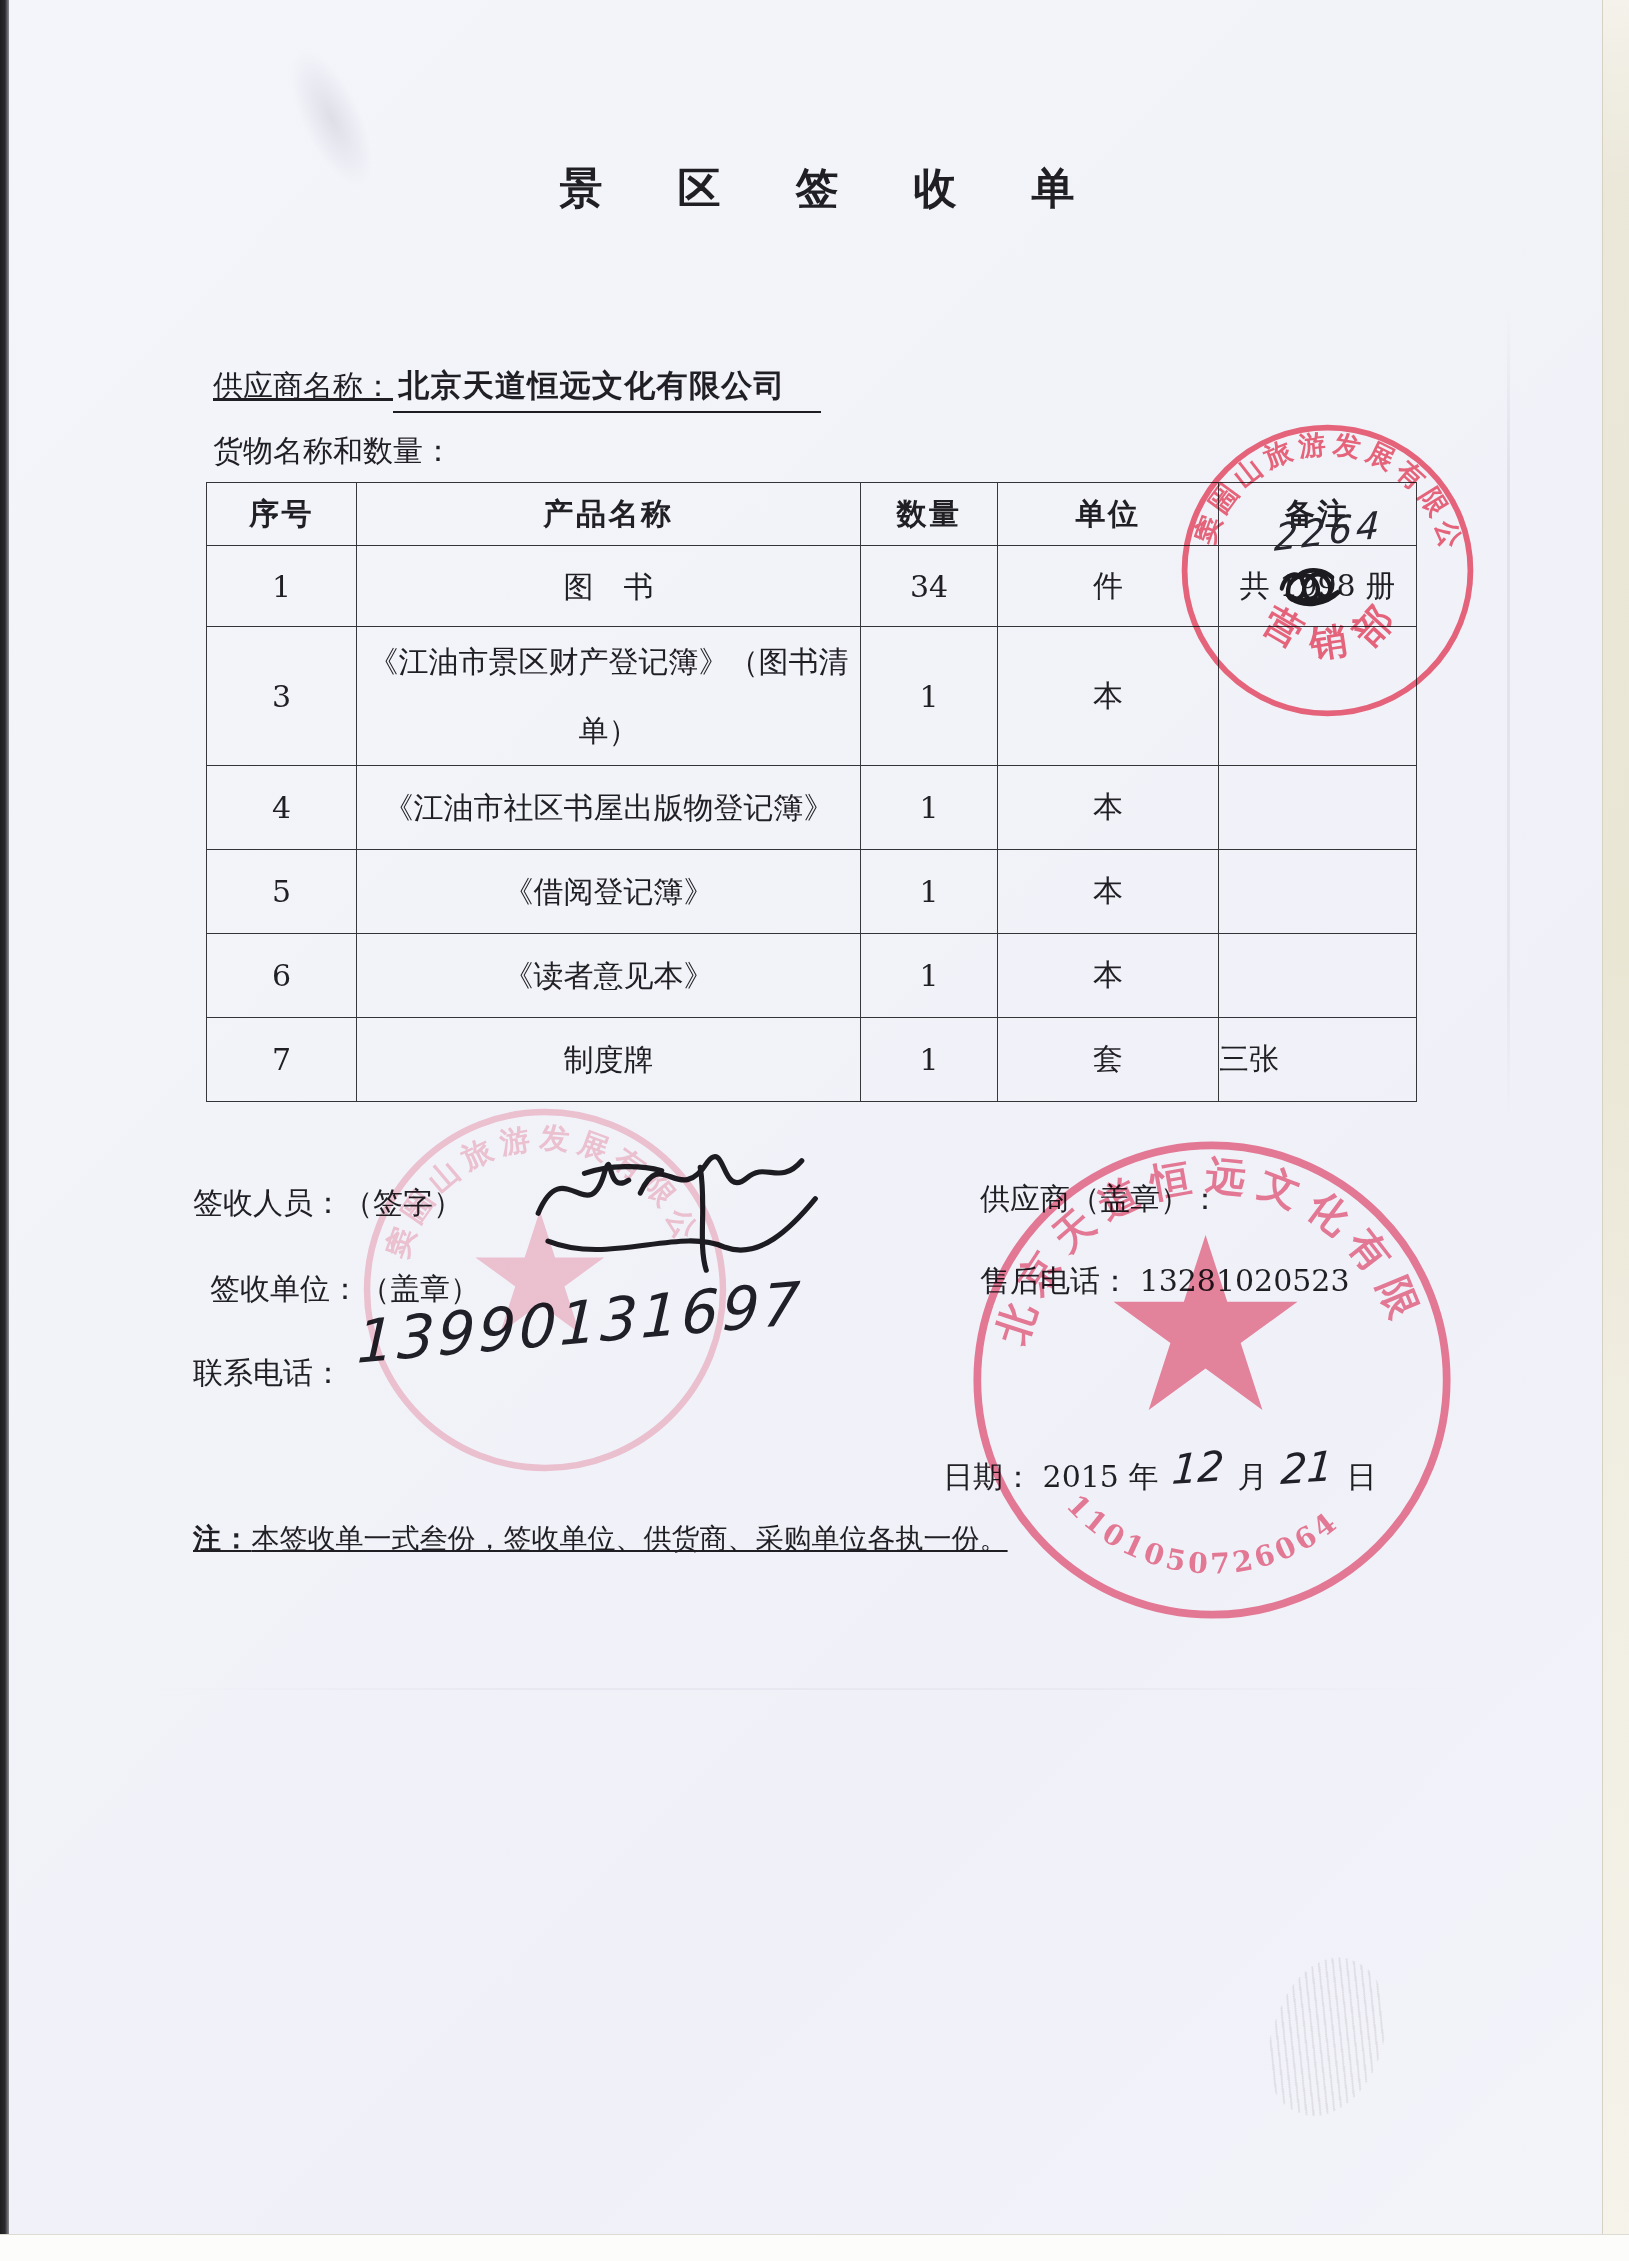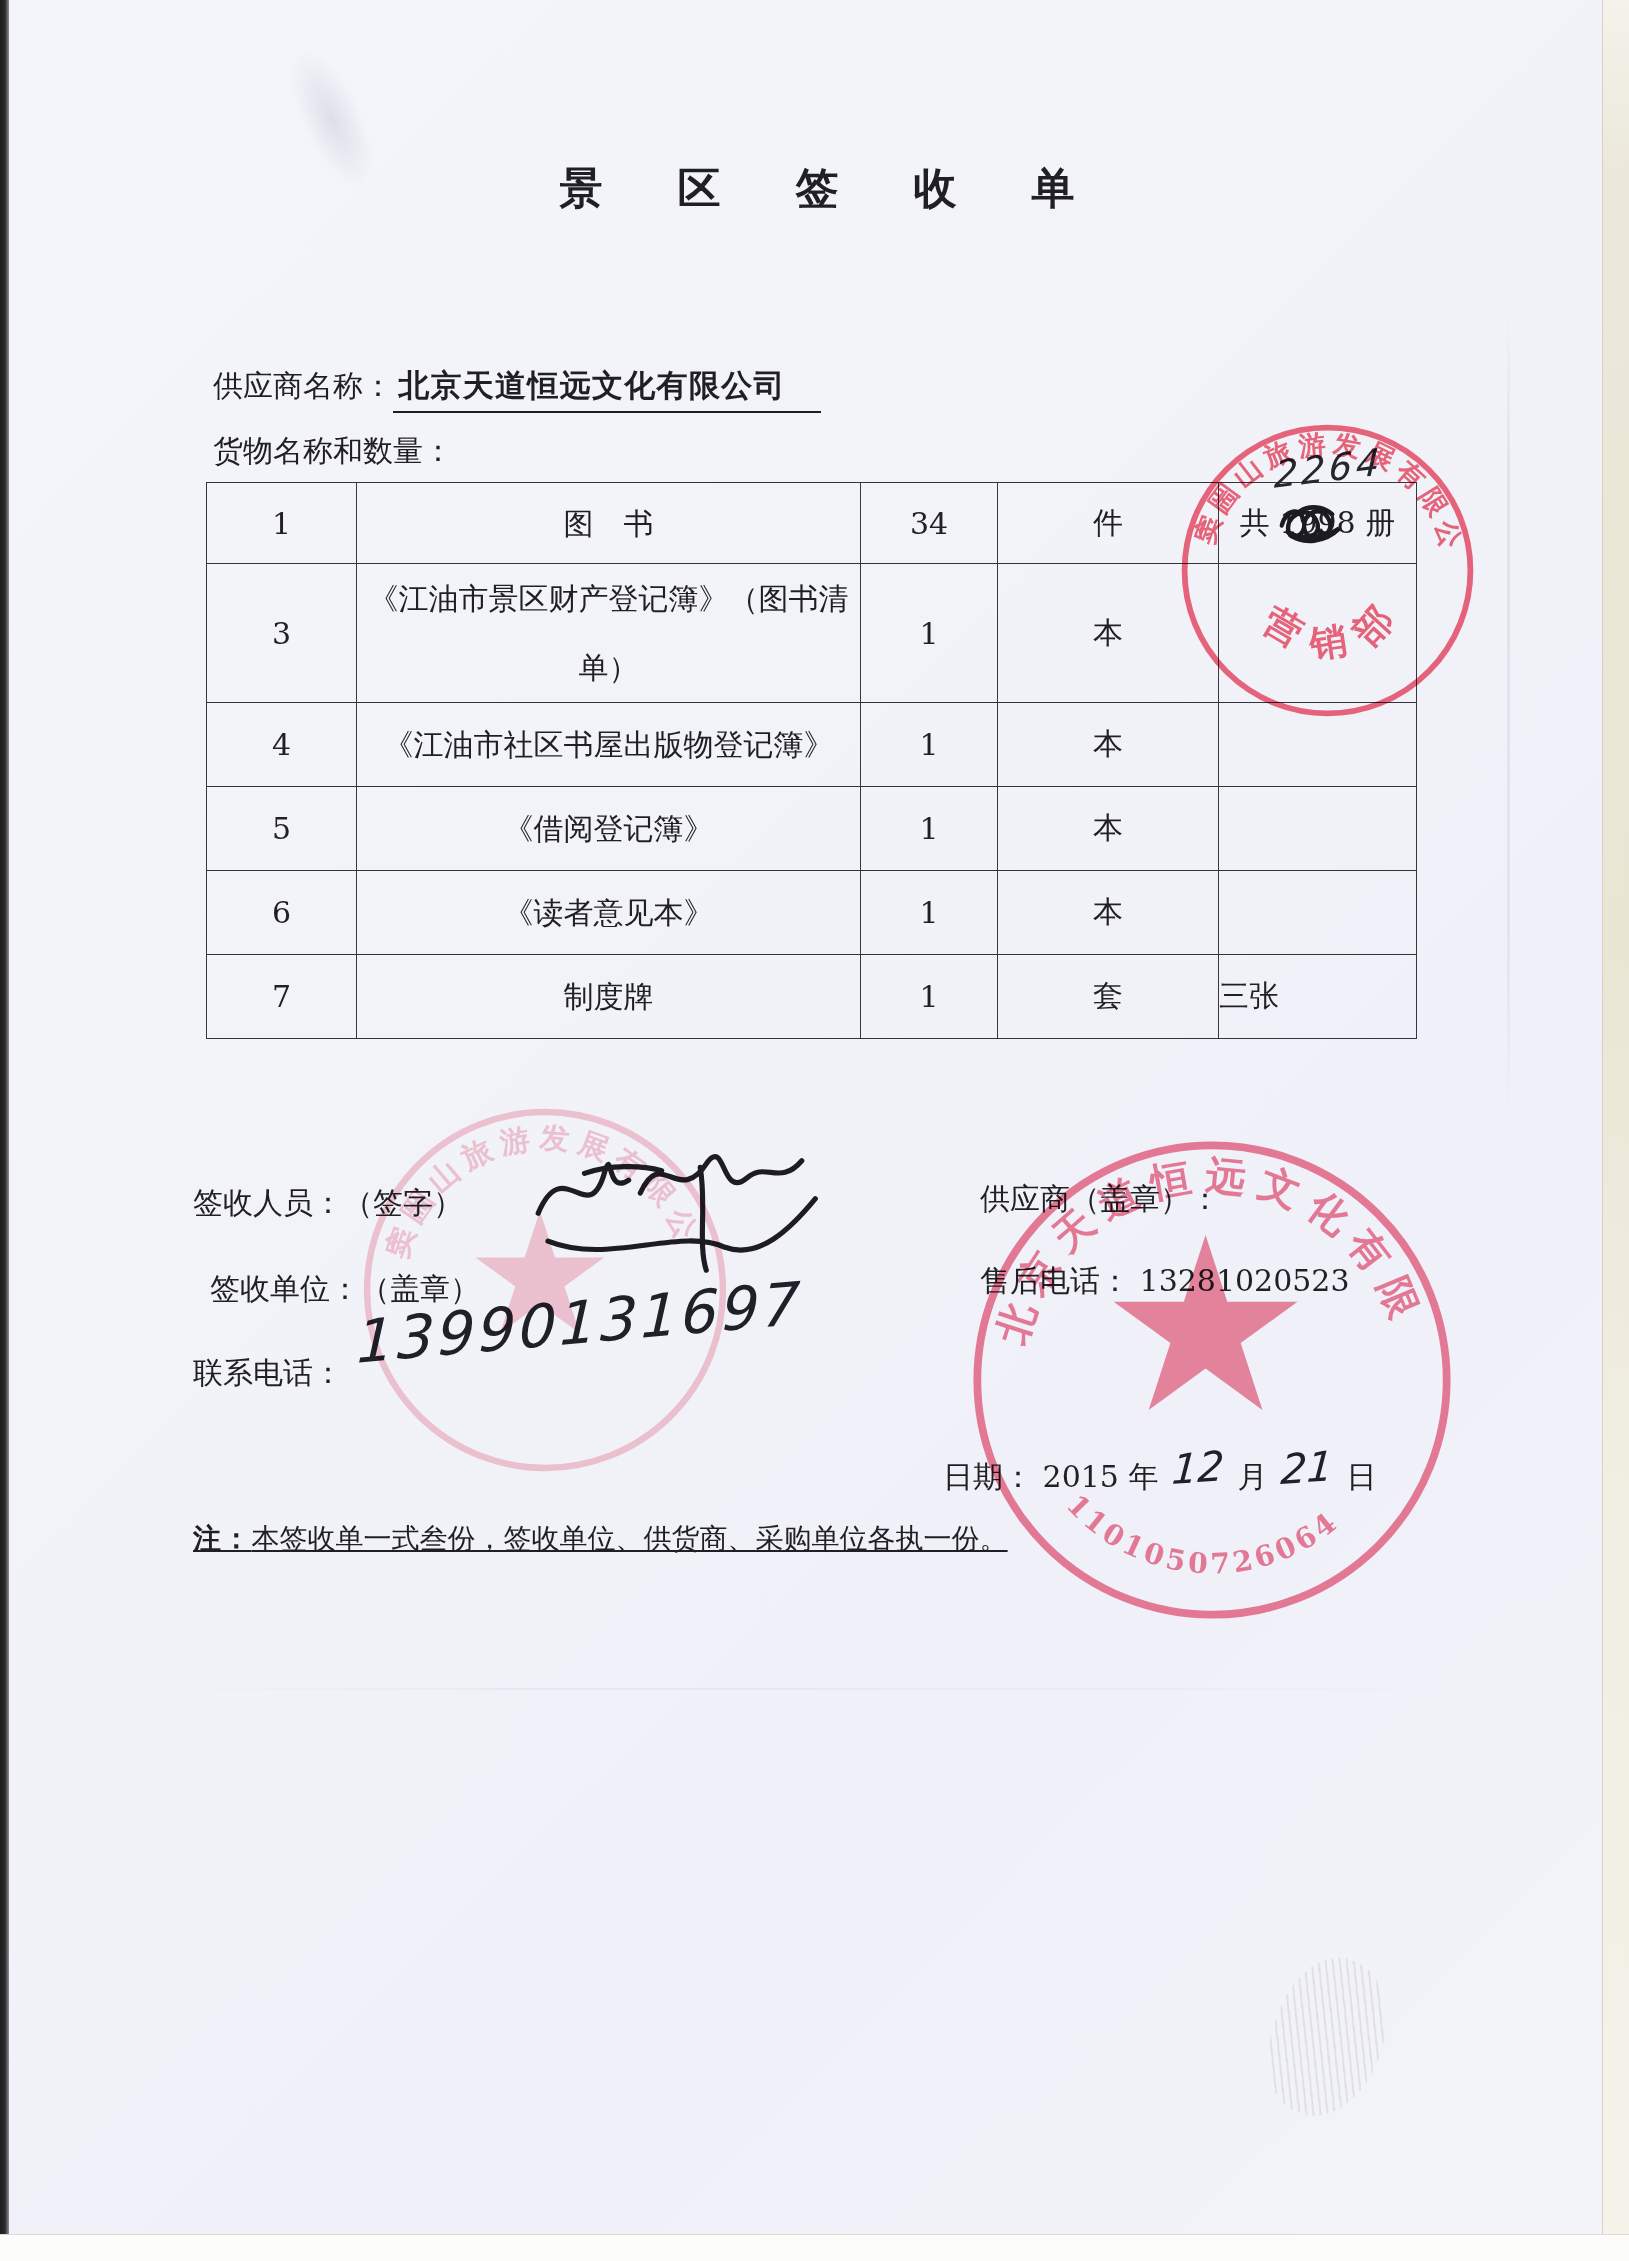--- a/index.html
+++ b/index.html
@@ -37,21 +37,21 @@
     border-radius:45% 55% 50% 50%;opacity:.65;filter:blur(0.6px);
   }
   .fold-mark{left:303px;top:45px;width:58px;height:148px;transform:rotate(-25deg);
     background:radial-gradient(closest-side,rgba(160,160,175,.25),rgba(160,160,175,0));}
   
   .title{
     left:0;top:160px;width:1630px;text-align:center;
     font-size:43px;font-weight:bold;letter-spacing:30px;padding-left:34px;box-sizing:border-box;
   }
   .line{font-size:30px;white-space:nowrap;}
-  .supplier-line{left:213px;top:365px;}
+  .supplier-line{left:213px;top:365px;text-decoration:underline;}
   .supplier-name{
     font-weight:bold;font-size:31px;border-bottom:2.6px solid #1c1c22;
     padding:0 35px 3.9px 5.2px;display:inline-block;letter-spacing:1.3px;
   }
   .goods-line{left:213px;top:431px;}
   
   table.items{
     position:absolute;left:206px;top:482px;width:1210px;
     border-collapse:collapse;table-layout:fixed;
     font-size:30px;
@@ -122,20 +122,27 @@
 
 <table class="items">
   <colgroup>
       <col class="c1">
       <col class="c2">
       <col class="c3">
       <col class="c4">
       <col class="c5">
     </colgroup>
   <tbody>
+      <tr class="hrow">
+    <th>序号</th>
+    <th>产品名称</th>
+    <th>数量</th>
+    <th>单位</th>
+    <th>备注</th>
+  </tr>
   <tr class="r1">
     <td>1</td>
     <td class="name">图　书</td>
     <td>34</td>
     <td>件</td>
     <td class="remark">
       <div class="remark-hand">2264</div>
       <span>共</span>
       <span class="crossed"><span>1998</span><svg class="scribble-svg" viewBox="0 0 120 70" preserveAspectRatio="none">
         <g stroke="#1b1b20" stroke-width="6" fill="none" stroke-linecap="round">

